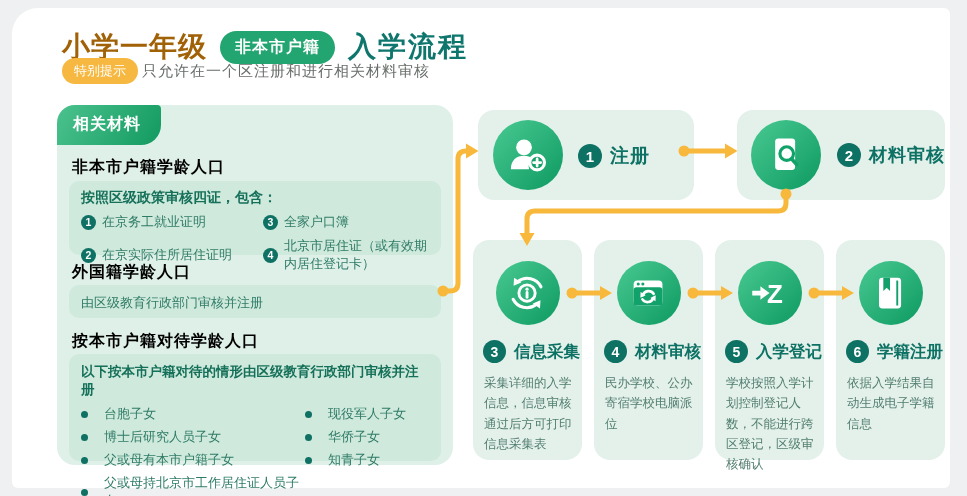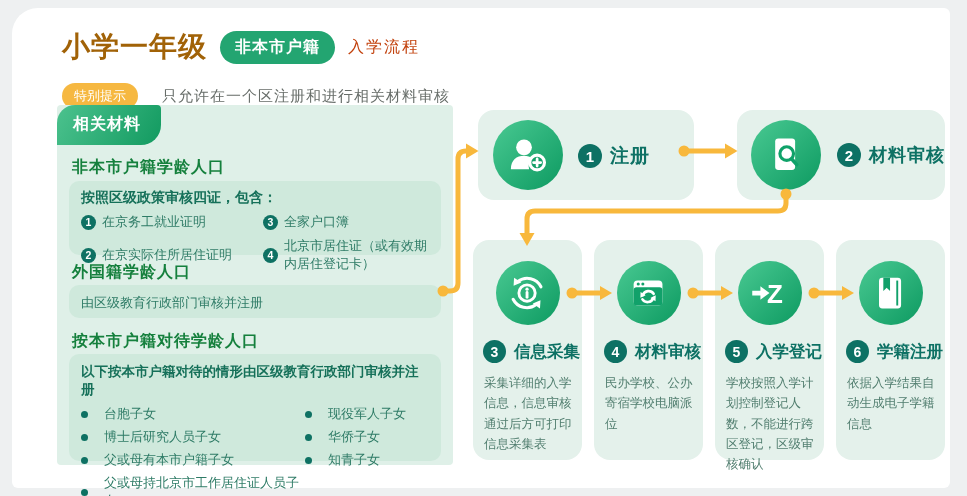--- a/index.html
+++ b/index.html
@@ -6,32 +6,32 @@
   body { font-family:"Liberation Sans","DejaVu Sans",sans-serif; }
   .stage { position:relative; width:967px; height:496px; background:#eef0f1; overflow:hidden; }
   .card  { position:absolute; left:12px; top:8px; width:938px; height:480px;
            background:#ffffff; border-radius:26px 6px 6px 6px; }
 
   
   .title-row { position:absolute; left:50px; top:20px; display:flex; align-items:center; gap:13px; }
   .main-title { font-size:28px; font-weight:bold; color:#a16207; letter-spacing:1px; }
   .hukou-pill { background:#23a571; color:#fff; font-size:16px; font-weight:bold;
                 padding:6px 15px; border-radius:20px; letter-spacing:1px; }
-  .title-suffix { font-size:16px; color:#c2410c; font-weight:400; letter-spacing:2px; }
-  .note-row { position:absolute; left:50px; top:75px; display:flex; align-items:center; gap:24px; }
+  .title-suffix { font-size:28px; color:#0f766e; font-weight:700; letter-spacing:2px; }
+  .note-row { position:absolute; left:50px; top:50px; display:flex; align-items:center; gap:4px; }
   .note-pill { background:#f6b841; color:#fff; font-size:13px; padding:4px 12px; border-radius:20px; }
   .note-text { font-size:15px; color:#676d69; letter-spacing:1px; }
 
   
   .panel { position:absolute; left:45px; top:97px; width:396px; height:360px;
-           background:#dff0e8; border-radius:4px; }
+           background:#dff0e8; border-radius:18px; }
   .panel-tab { position:absolute; left:0; top:0; padding:9px 20px 10px 16px;
                background:linear-gradient(120deg,#4cc28e,#129a60);
                border-radius:18px 4px 20px 0; color:#fff; font-weight:bold; font-size:16px; letter-spacing:1px; }
-  .sec-heading { position:absolute; left:15px; font-size:16px; font-weight:bold; color:#15803d; letter-spacing:1px; }
+  .sec-heading { position:absolute; left:15px; font-size:16px; font-weight:bold; color:#000000; letter-spacing:1px; }
   .h1 { top:52px; } .h2 { top:157px; } .h3 { top:226px; }
   .mint-box { position:absolute; left:12px; width:372px; background:#cfe9dc; border-radius:10px; padding:8px 12px; }
   .box1 { top:76px;  height:74px; }
   .box2 { top:180px; height:33px; }
   .box3 { top:249px; height:107px; padding-top:9px; }
   .box-title { font-size:14px; font-weight:bold; color:#157059; margin-bottom:6px; }
   .cert-grid { display:grid; grid-template-columns:178px 1fr; row-gap:6px; column-gap:4px; }
   .cert-item { display:flex; align-items:center; gap:6px; }
   .num-dot { width:15px; height:15px; border-radius:50%; background:#0e7163; color:#fff;
              font-size:10.5px; font-weight:bold; display:flex; align-items:center; justify-content:center; flex:none; }

